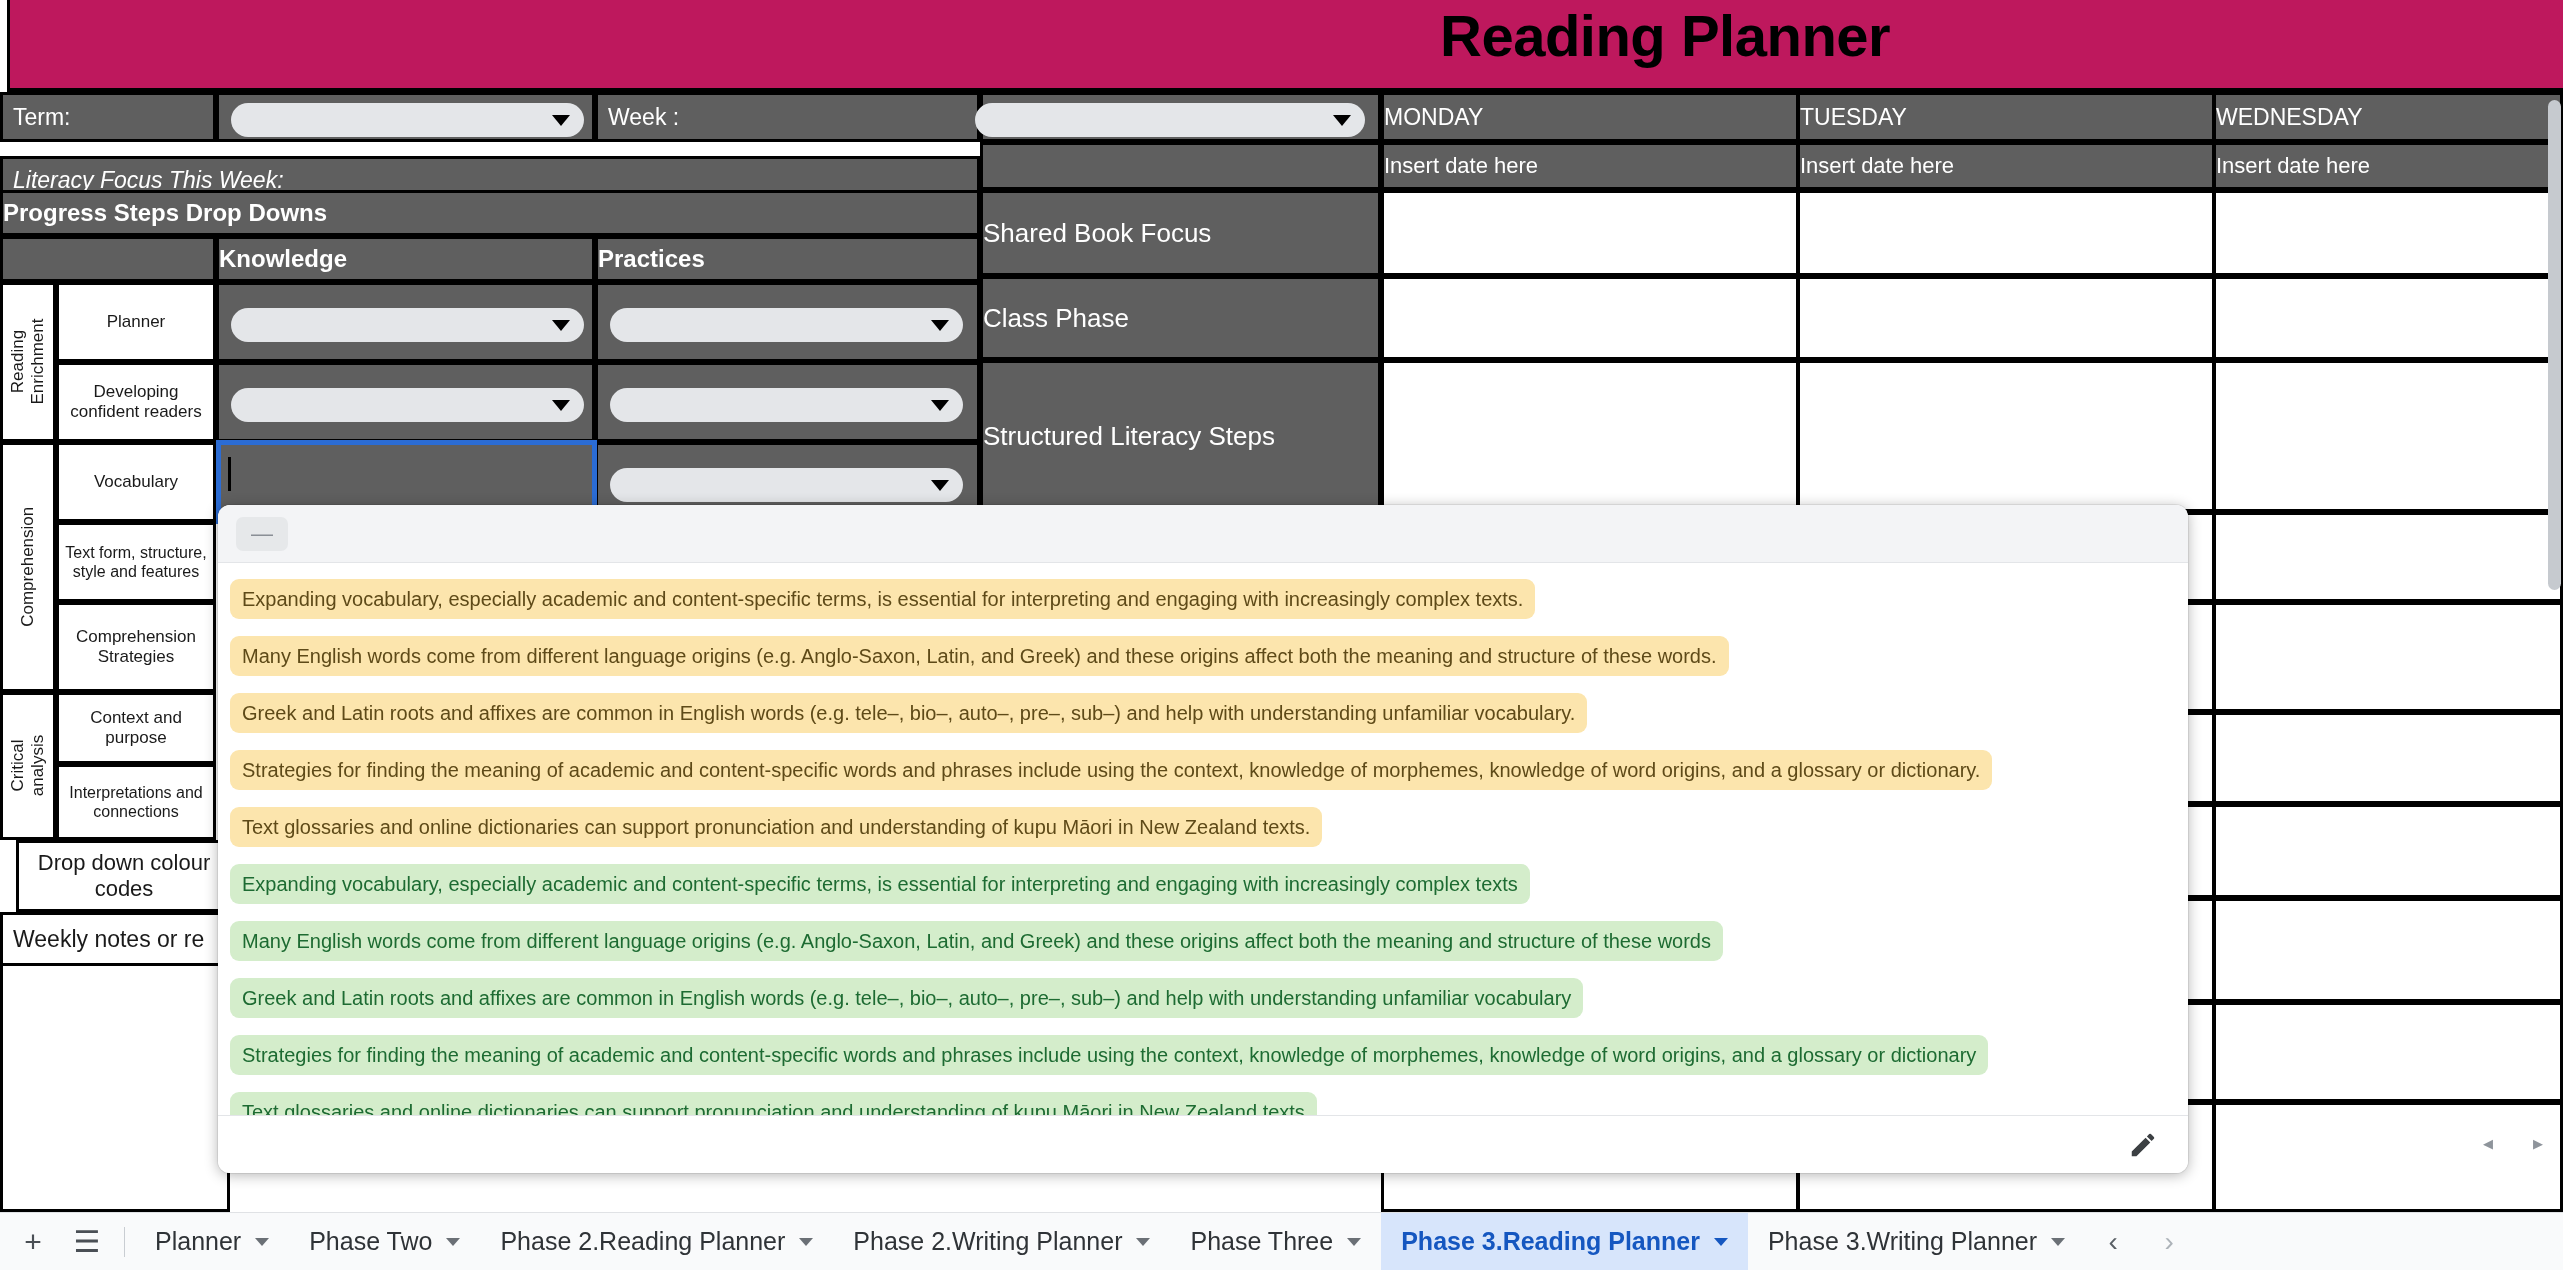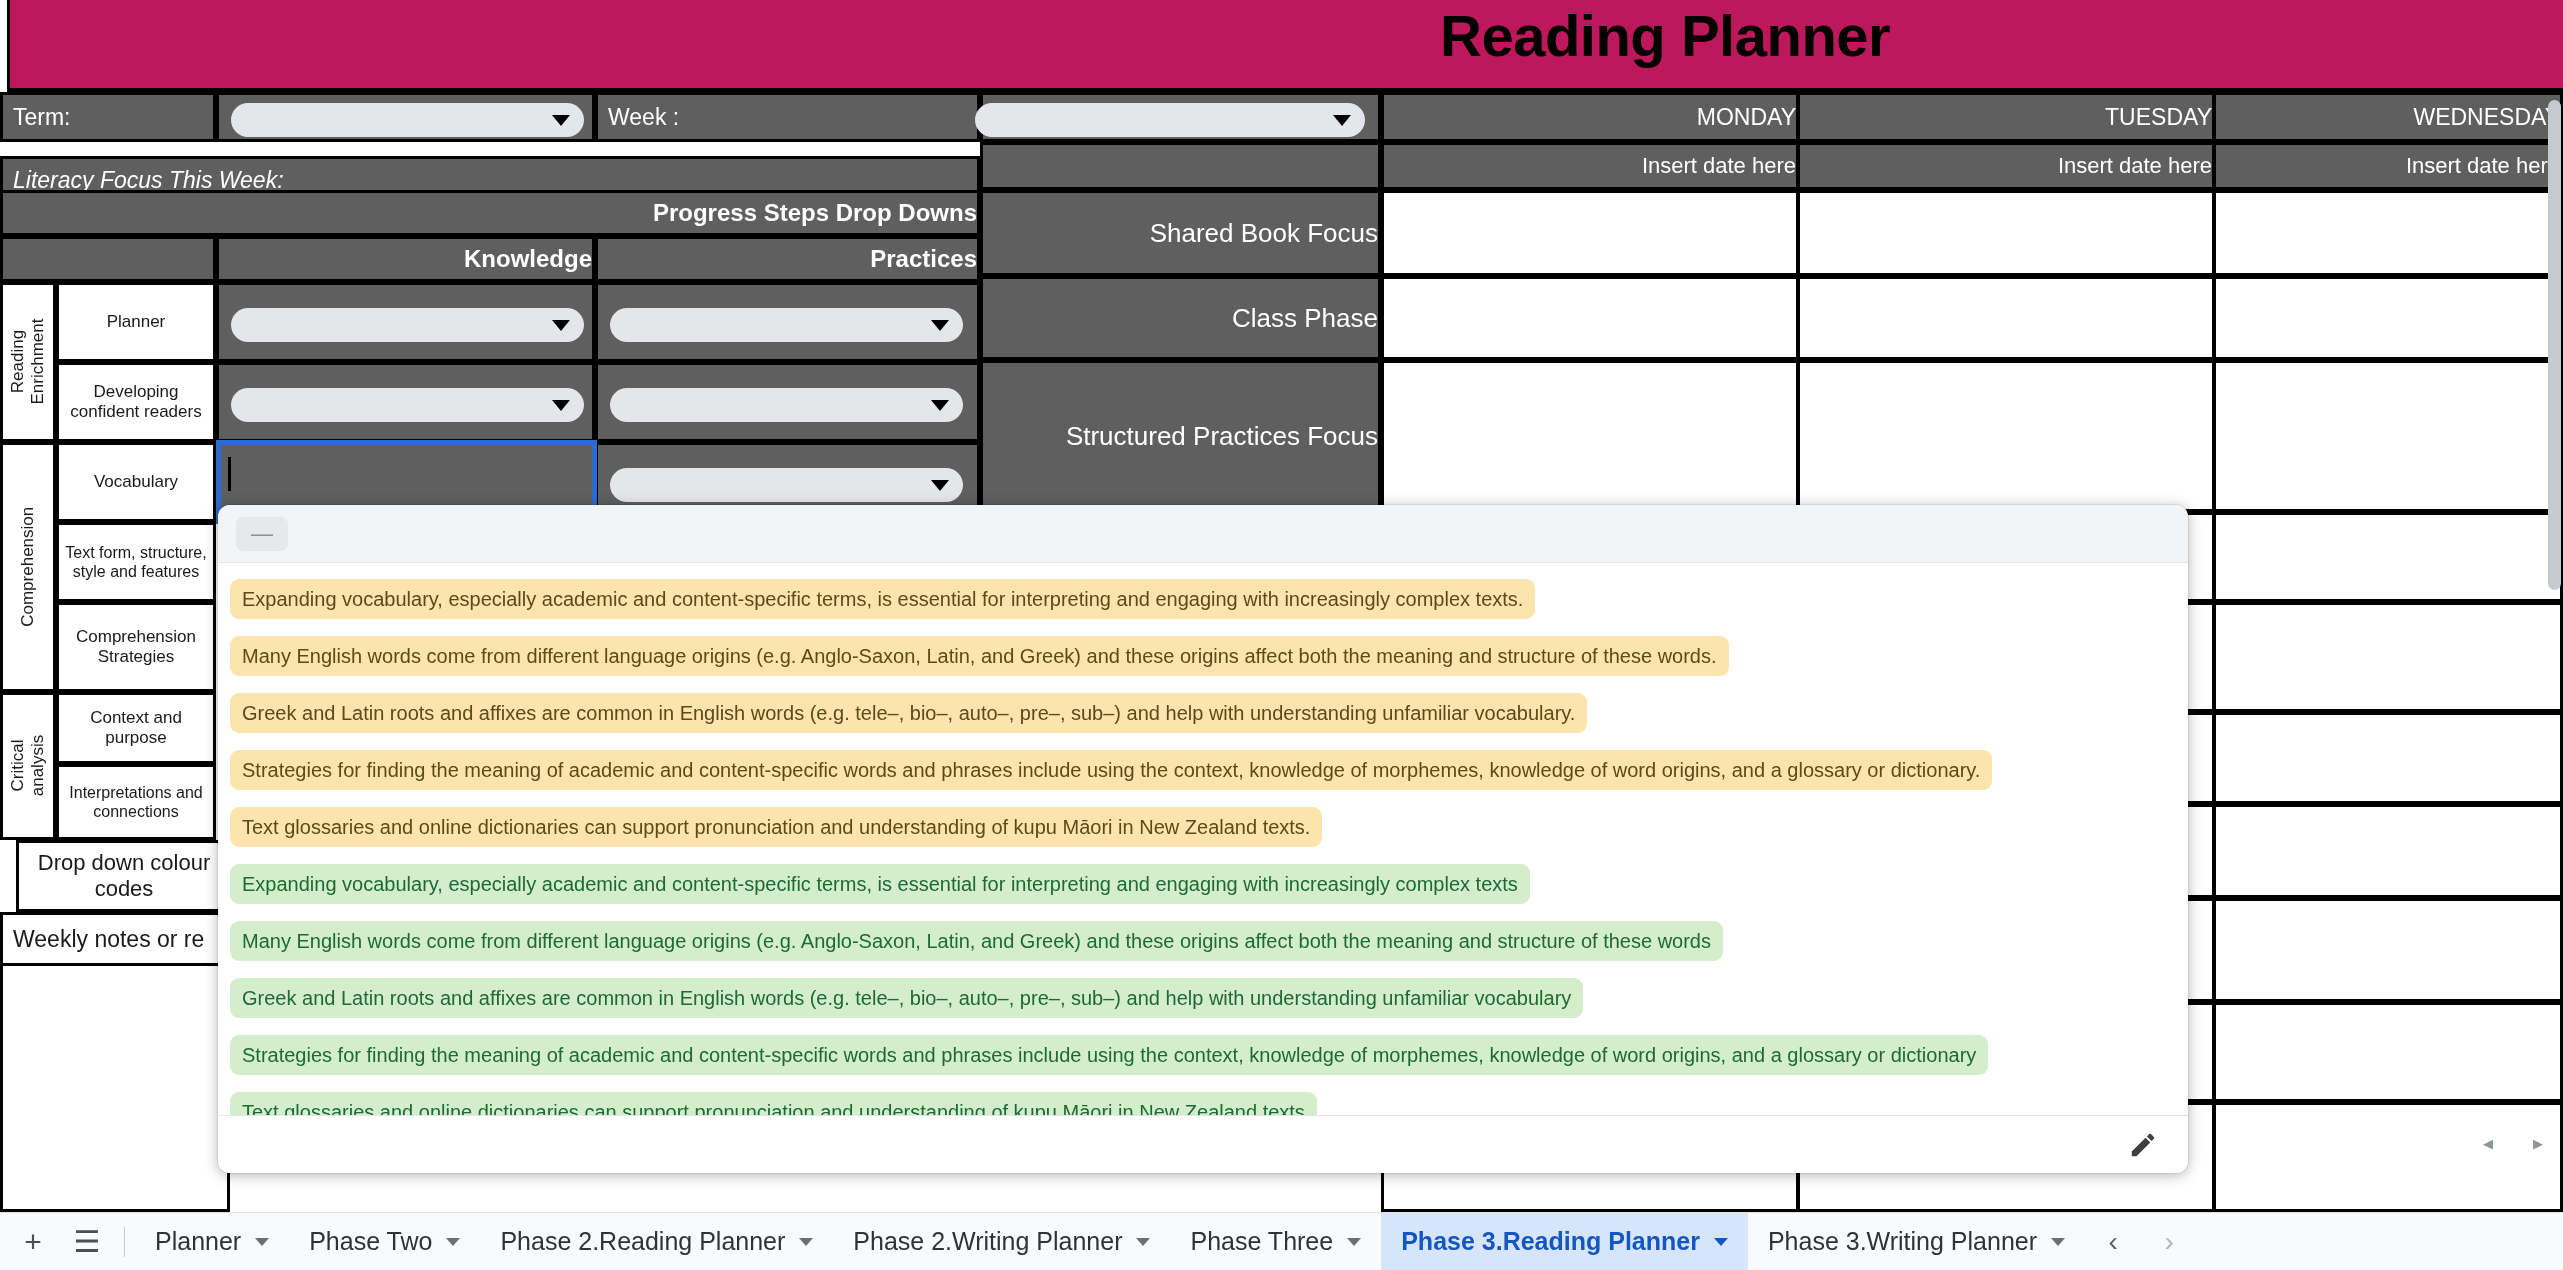--- a/index.html
+++ b/index.html
@@ -68,21 +68,21 @@
     position: absolute;
     background: #ffffff;
     box-sizing: border-box;
     border: 3px solid #000;
     color: #1a1a1a;
     display: flex;
     align-items: center;
     justify-content: center;
     text-align: center;
   }
-  .ctr { justify-content: flex-end; text-align: center; }
+  .ctr { justify-content: flex-start; text-align: center; }
   .lft { justify-content: flex-start; padding-left: 10px; }
 
   
   .pill {
     position: absolute;
     background: #e4e6e9;
     border-radius: 22px;
     box-sizing: border-box;
     display: flex;
     align-items: center;
@@ -430,21 +430,21 @@
 
   <div class="wh" style="left:0px; top:966px; width:230px; height:246px; border-top:none;"></div>
 
   <div class="dk ctr" style="left:980px; top:190px; width:401px; height:86px; font-size:26px;">
     <span>Shared Book Focus</span>
   </div>
   <div class="dk ctr" style="left:980px; top:276px; width:401px; height:84px; font-size:26px;">
     <span>Class Phase</span>
   </div>
   <div class="dk ctr" style="left:980px; top:360px; width:401px; height:152px; font-size:26px;">
-    <span>Structured Practices Focus</span>
+    <span>Structured Literacy Steps</span>
   </div>
 
   <div class="wh" style="left:1381px; top:190px; width:418px; height:86px;"></div>
   <div class="wh" style="left:1381px; top:276px; width:418px; height:84px;"></div>
   <div class="wh" style="left:1381px; top:360px; width:418px; height:152px;"></div>
   <div class="wh" style="left:1381px; top:512px; width:418px; height:90px;"></div>
   <div class="wh" style="left:1381px; top:602px; width:418px; height:110px;"></div>
   <div class="wh" style="left:1381px; top:712px; width:418px; height:92px;"></div>
   <div class="wh" style="left:1381px; top:804px; width:418px; height:94px;"></div>
   <div class="wh" style="left:1381px; top:898px; width:418px; height:104px;"></div>

